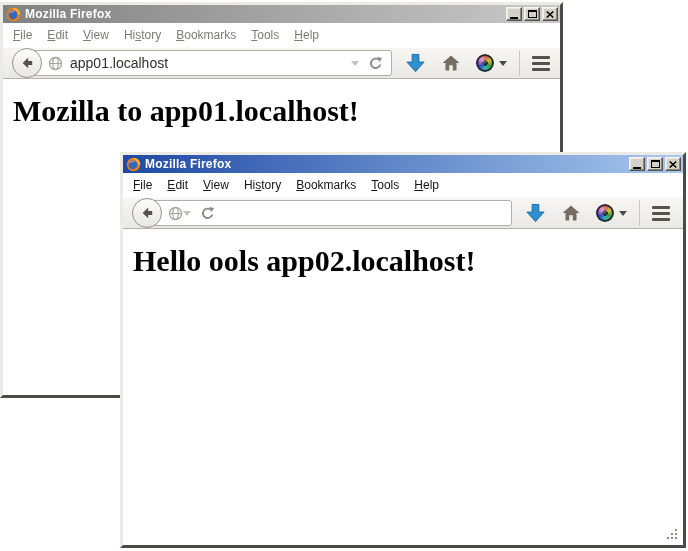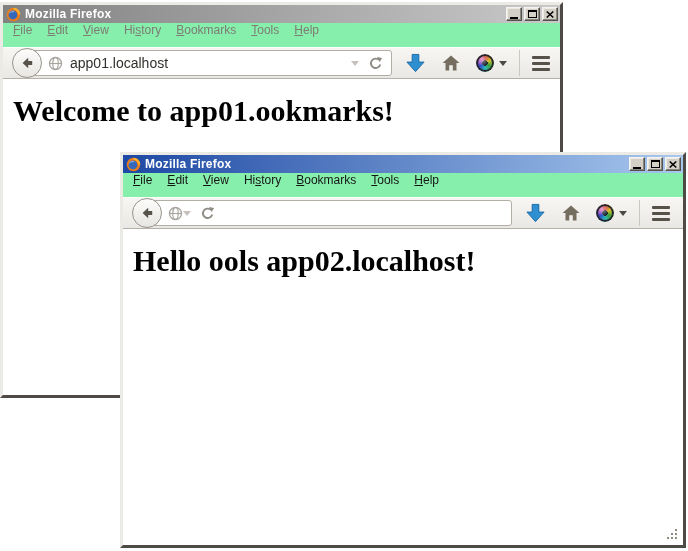--- a/index.html
+++ b/index.html
@@ -47,23 +47,23 @@
     cursor:default;
   }
   .glyph-min { width:8px; height:2px; background:#000; margin-top:7px; }
   .glyph-max { width:9px; height:8px; border:1px solid #000; border-top-width:2px; }
   .glyph-close { width:8px; height:7px; }
   .glyph-close path { stroke:#000; stroke-width:1.5; fill:none; }
 
   
   .menubar {
     height: 24px; flex:none;
-    display:flex; 
+    display:flex; align-items:center;
     padding-left:10px;
-    background:#86efac;
+    background:#ffffff;
     font-size:12px;
   }
   .menu-item { margin-right:15px; white-space:nowrap; cursor:default; }
   .window.is-inactive .menu-item { color:#7e7b74; }
   .window.is-active   .menu-item { color:#151515; }
   .menu-item u { text-decoration: underline; }
 
   
   .navbar {
     height:32px; flex:none;
@@ -228,21 +228,21 @@
     </span>
     <span class="nav-sep"></span>
     <span class="burger">
         <i></i>
         <i></i>
         <i></i>
       </span>
   </div>
 
   <div class="content">
-    <h1 class="page-heading">Welcome to app01.ookmarks!</h1>
+    <h1 class="page-heading">Mozilla to app01.localhost!</h1>
   </div>
 </div>
 
 <div class="window is-active" style="left:120px; top:152px; width:566px; height:396px; z-index:2;">
   <div class="titlebar active">
     <span class="fx-icon">
       <svg viewBox="0 0 16 16">
         <circle cx="8" cy="8" r="7.2" fill="#ef7d17"></circle>
         <path d="M8 .8 A7.2 7.2 0 0 1 15.2 8 L13 8 A5 5 0 0 0 8 3 Z" fill="#f9b334"></path>
         <circle cx="7.4" cy="8.5" r="4.7" fill="#3568b8"></circle>

